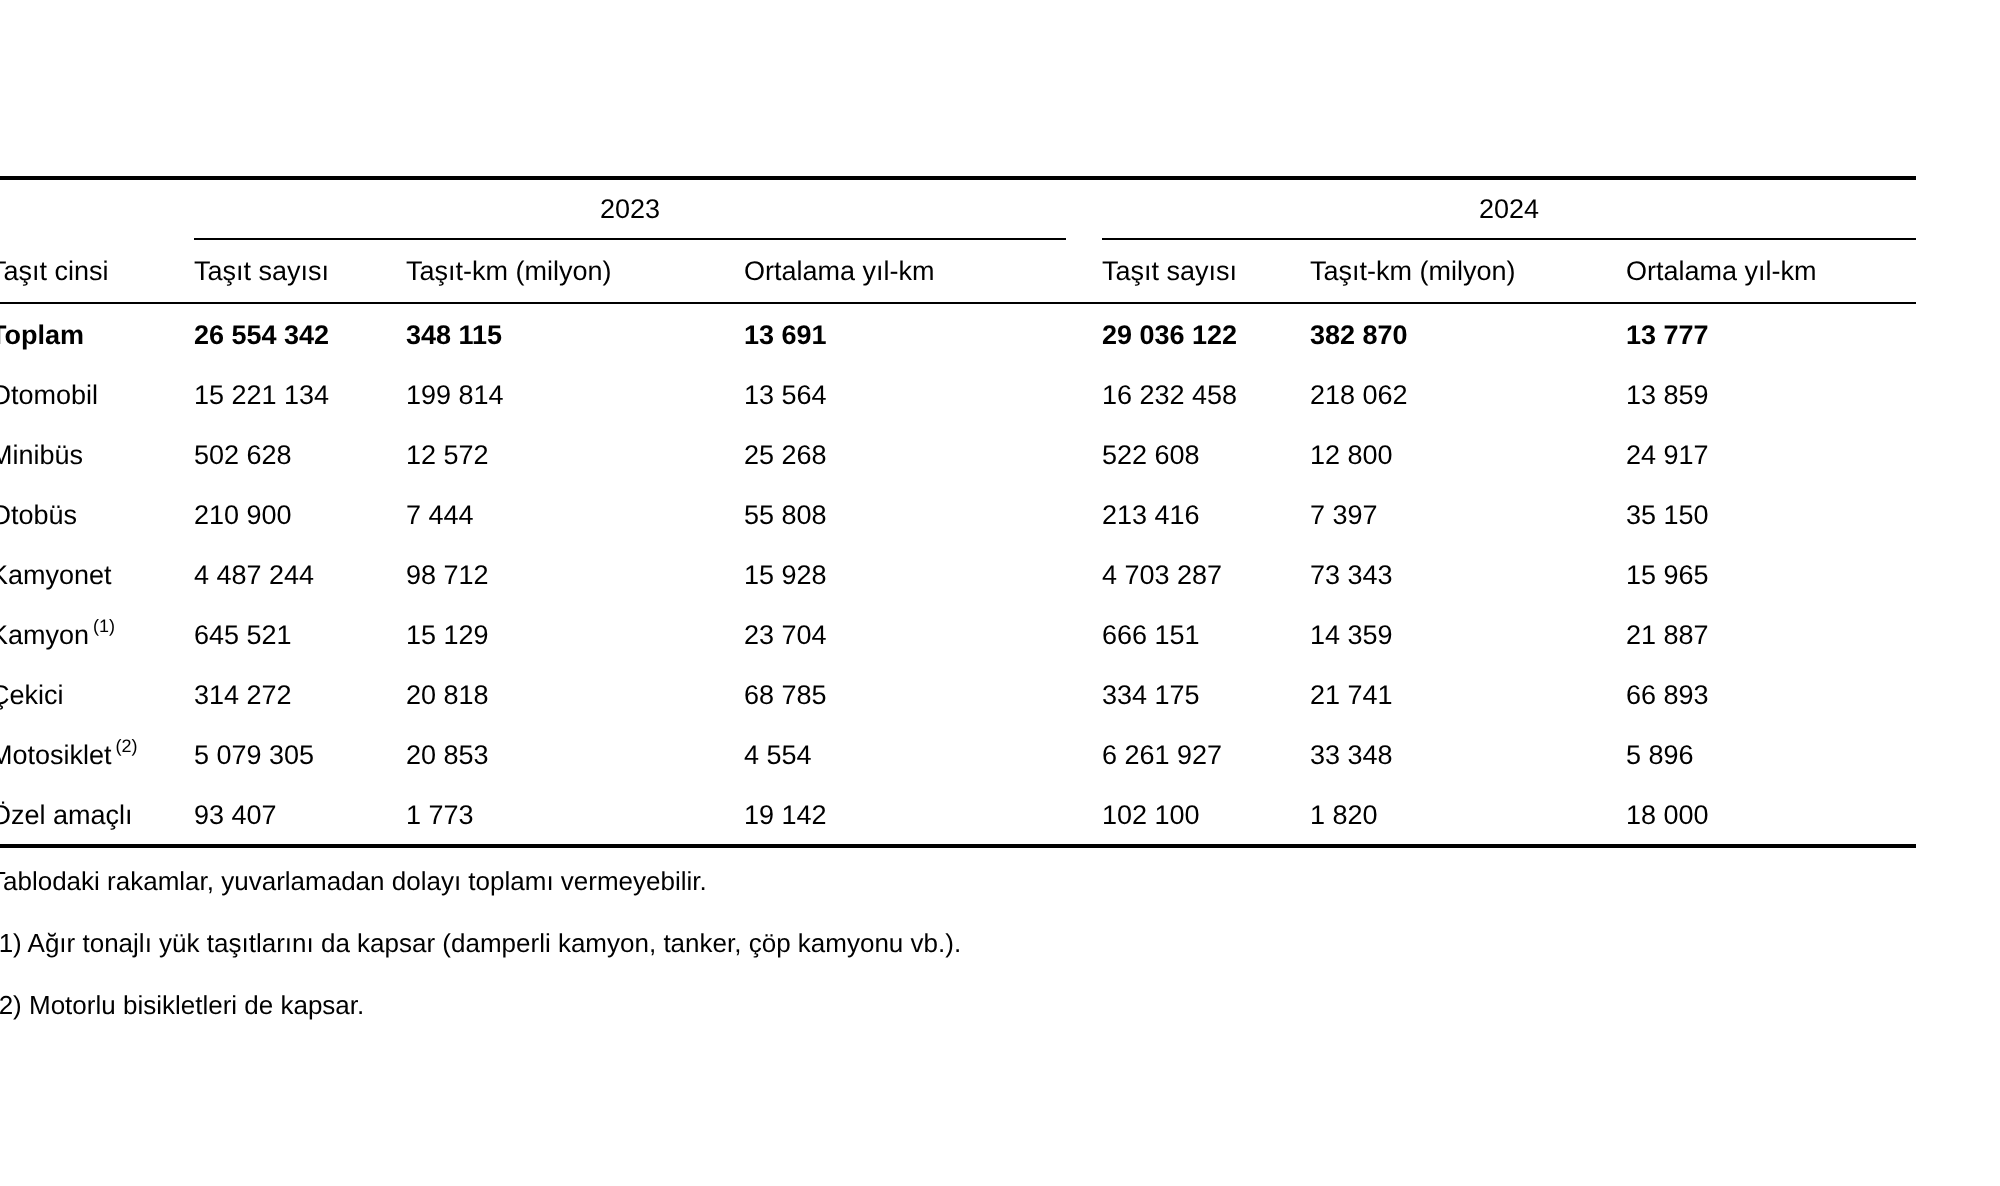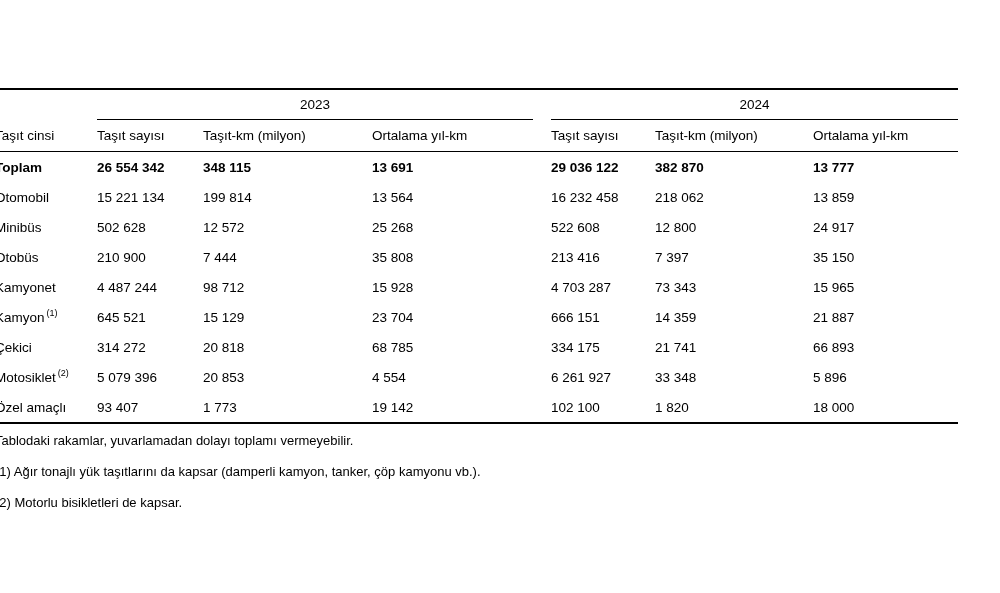--- a/index.html
+++ b/index.html
@@ -144,21 +144,21 @@
         <td class="num">25 268</td>
         <td></td>
         <td class="num">522 608</td>
         <td class="num">12 800</td>
         <td class="num">24 917</td>
       </tr>
       <tr>
         <td class="lbl"><span>Otobüs</span><sup class="fnref"></sup></td>
         <td class="num">210 900</td>
         <td class="num">7 444</td>
-        <td class="num">35 808</td>
+        <td class="num">55 808</td>
         <td></td>
         <td class="num">213 416</td>
         <td class="num">7 397</td>
         <td class="num">35 150</td>
       </tr>
       <tr>
         <td class="lbl"><span>Kamyonet</span><sup class="fnref"></sup></td>
         <td class="num">4 487 244</td>
         <td class="num">98 712</td>
         <td class="num">15 928</td>
@@ -182,21 +182,21 @@
         <td class="num">314 272</td>
         <td class="num">20 818</td>
         <td class="num">68 785</td>
         <td></td>
         <td class="num">334 175</td>
         <td class="num">21 741</td>
         <td class="num">66 893</td>
       </tr>
       <tr>
         <td class="lbl"><span>Motosiklet</span><sup class="fnref">(2)</sup></td>
-        <td class="num">5 079 396</td>
+        <td class="num">5 079 305</td>
         <td class="num">20 853</td>
         <td class="num">4 554</td>
         <td></td>
         <td class="num">6 261 927</td>
         <td class="num">33 348</td>
         <td class="num">5 896</td>
       </tr>
       <tr>
         <td class="lbl"><span>Özel amaçlı</span><sup class="fnref"></sup></td>
         <td class="num">93 407</td>

